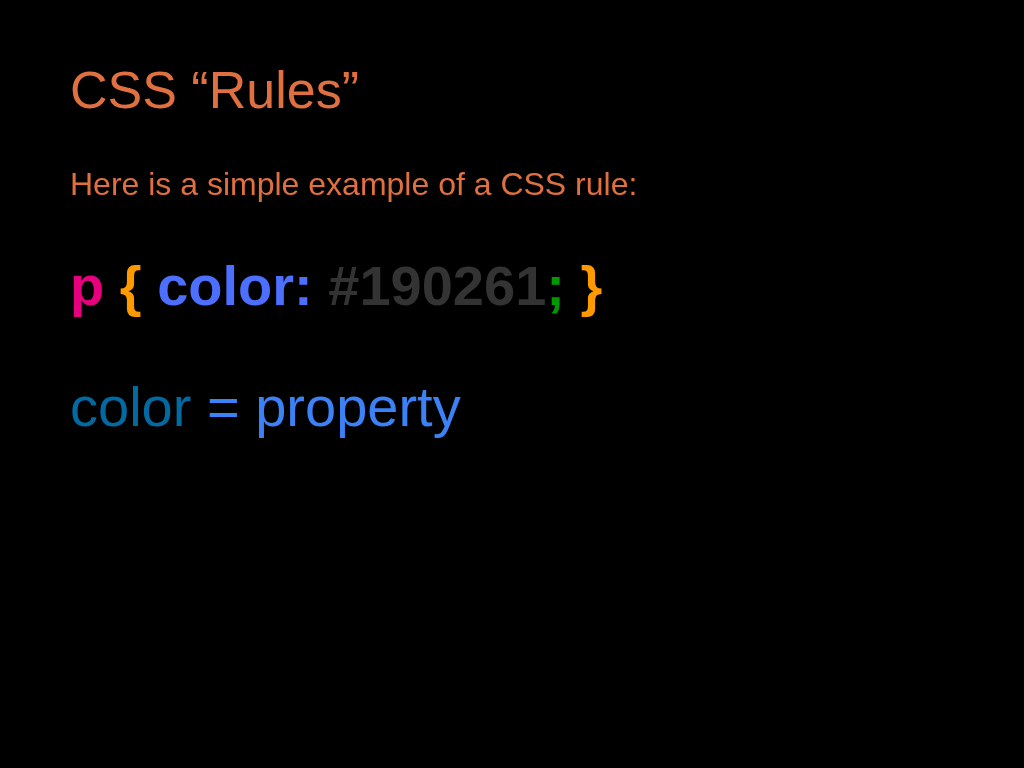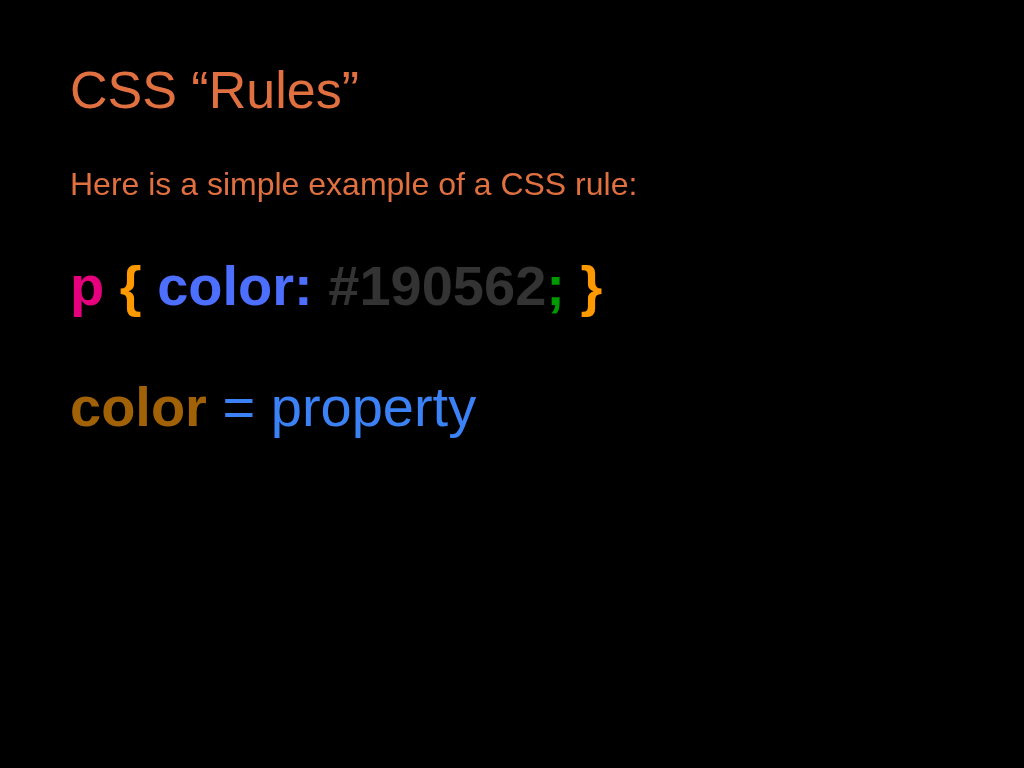--- a/index.html
+++ b/index.html
@@ -40,39 +40,39 @@
   }
   .tok-selector { color: #e6007e; }  
   .tok-brace    { color: #ff9900; }  
   .tok-property { color: #4d6fff; text-align: right; }  
   .tok-value    { color: #333333; }  
   .tok-semic    { color: #009900; }  
   .explain {
     font-size: 56px;
     margin: 0;
   }
-  .explain-prop  { color: #a16207; font-weight: bold; }
+  .explain-prop  { color: #0369a1; font-weight: normal; }
   .explain-rest  { color: #3b82f6; font-weight: normal; }
 </style>
 </head>
 <body>
 
 <div class="slide">
 
   <h1 class="title">CSS “Rules”</h1>
 
   <p class="intro">
     <span>Here is a simple example of a </span><span class="bold">CSS rule</span><span>:</span>
   </p>
 
   <p class="code-line">
     <span class="tok-selector">p</span>
     <span class="tok-brace">{</span>
     <span class="tok-property">color:</span>
-    <span class="tok-value">#190562</span><span class="tok-semic">;</span>
+    <span class="tok-value">#190261</span><span class="tok-semic">;</span>
     <span class="tok-brace">}</span>
   </p>
 
   <p class="explain">
     <span class="explain-prop">color</span><span class="explain-rest"> = property</span>
   </p>
 
 </div>
 
 </body></html>

